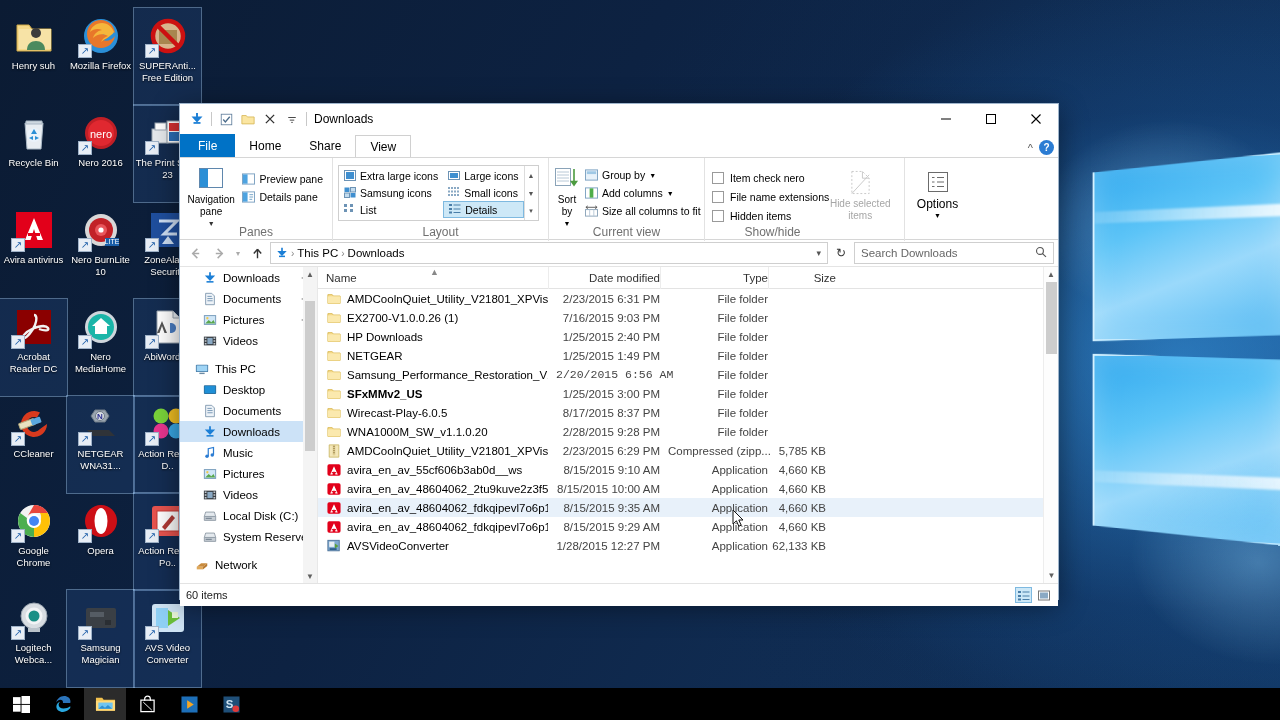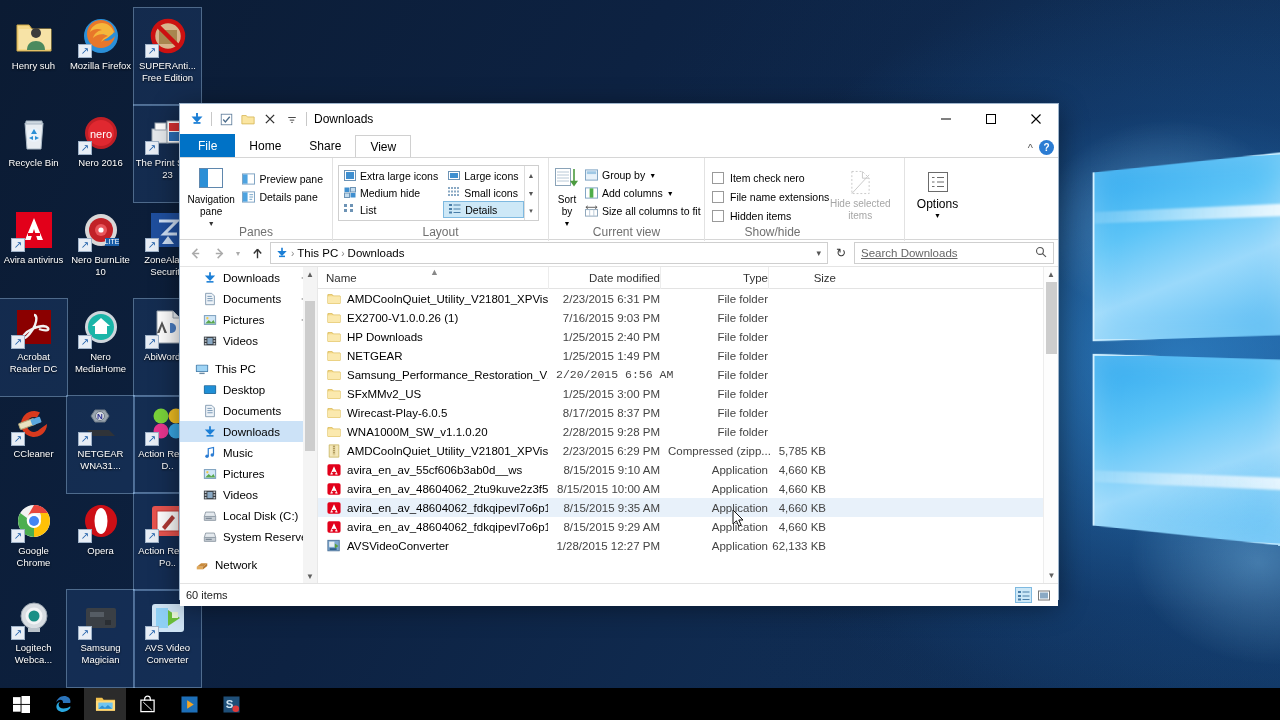--- a/index.html
+++ b/index.html
@@ -149,21 +149,20 @@
   .navbtn.on { color:#333; }
   #crumbbox {
     flex:1; height:22px; border:1px solid #cfcfcf; background:#fff; display:flex; align-items:center;
     padding-left:5px; font-size:11.5px; gap:3px;
   }
   .crumb-sep { color:#888; font-size:10px; }
   #searchbox {
     width:200px; height:22px; border:1px solid #cfcfcf; background:#fff;
     display:flex; align-items:center; padding:0 6px; font-size:11.5px; color:#666;
     justify-content:space-between;
-    text-decoration:underline;
   }
 
   
   #content { display:flex; height: 317px; border-top:1px solid #e4e4e4; }
   #navpane {
     width: 138px; background:#fff; position:relative; overflow:hidden;
     border-right:1px solid #e8e8e8;
   }
   .navitem {
     height: 21px; display:flex; align-items:center; font-size:11.5px; color:#000;
@@ -591,21 +590,21 @@
                   </svg></span>
               <span>Extra large icons</span>
             </div>
             <div class="gal-item">
               <span class="si"><svg width="12" height="11" viewBox="0 0 12 11">
                     <rect x="0.5" y="0.5" width="5" height="4.5" fill="#3f8fd0"></rect>
                     <rect x="6.5" y="0.5" width="5" height="4.5" fill="#c3dcef" stroke="#6d93b5"></rect>
                     <rect x="0.5" y="6" width="5" height="4.5" fill="#c3dcef" stroke="#6d93b5"></rect>
                     <rect x="6.5" y="6" width="5" height="4.5" fill="#3f8fd0"></rect>
                   </svg></span>
-              <span>Medium hide</span>
+              <span>Samsung icons</span>
             </div>
             <div class="gal-item">
               <span class="si"><svg width="12" height="11" viewBox="0 0 12 11">
                     <rect x="0" y="1" width="3" height="3" fill="#6d93b5"></rect>
                     <rect x="0" y="6" width="3" height="3" fill="#6d93b5"></rect>
                     <rect x="6" y="1" width="3" height="3" fill="#6d93b5"></rect>
                     <rect x="6" y="6" width="3" height="3" fill="#6d93b5"></rect>
                   </svg></span>
               <span>List</span>
             </div>
@@ -1040,21 +1039,21 @@
                   <path d="M1 5h14v8H1z" fill="#fbe9ae"></path>
                 </svg>
               </span>
               <span>Samsung_Performance_Restoration_V11</span>
             </div>
             <div class="fdate" style="width: 112px; font-family: Liberation Mono, monospace;">2/20/2015 6:56 AM</div>
             <div class="ftype" style="width: 108px;">File folder</div>
             <div class="fsize" style="width: 68px;"></div>
           </div>
           <div class="frow">
-            <div class="fname" style="width: 230px;">
+            <div class="fname" style="width: 230px; font-weight: bold;">
               <span class="fi">
                 <svg width="14" height="14" viewBox="0 0 16 16">
                   <path d="M1 3h5l1.2 1.6H15V13H1z" fill="#f8dc8e" stroke="#d9b84f"></path>
                   <path d="M1 5h14v8H1z" fill="#fbe9ae"></path>
                 </svg>
               </span>
               <span>SFxMMv2_US</span>
             </div>
             <div class="fdate" style="width: 112px;">1/25/2015 3:00 PM</div>
             <div class="ftype" style="width: 108px;">File folder</div>

